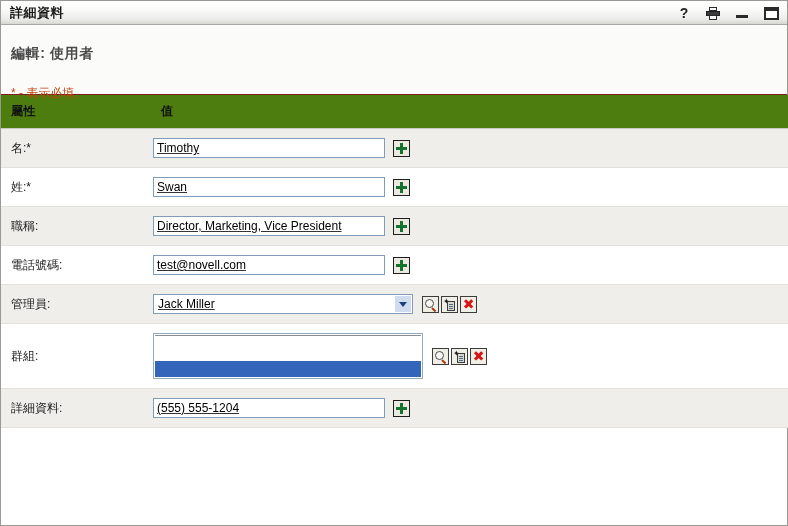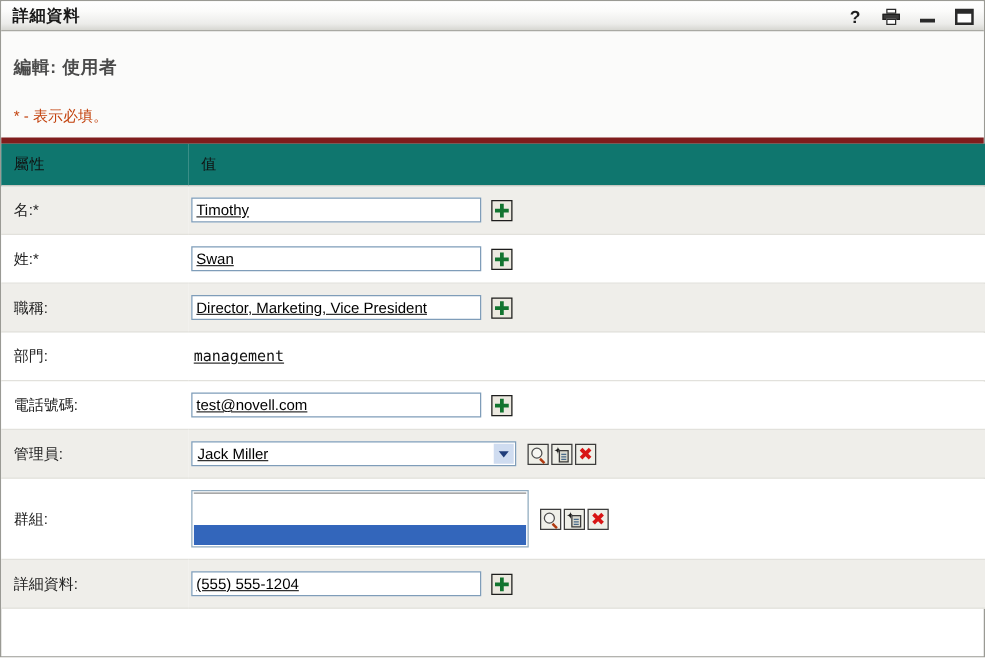--- a/index.html
+++ b/index.html
@@ -85,23 +85,23 @@
   
   .ico-max {
     width: 15px; height: 13px; border: 2px solid #2a2a2a;
     border-top-width: 4px; box-sizing: border-box; background: #ffffff;
   }
 
   
   .page-head {
     padding: 14px 0 0 10px;
     background: #fbfbfa;
-    height: 90px;
-    box-sizing: border-box;
-    border-bottom: 5px solid #7f1d1d;
+    height: 70px;
+    box-sizing: border-box;
+    border-bottom: 1px solid #7f1d1d;
   }
   .page-title {
     font-size: 14px;
     font-weight: bold;
     color: #4a4a4a;
     margin: 6px 0 0 0;
     letter-spacing: 0.6px;
   }
   .req-note {
     font-size: 12px;
@@ -114,24 +114,24 @@
     width: 100%;
     border-collapse: collapse;
     table-layout: fixed;
   }
   table.form-table col.c-attr { width: 150px; }
   table.form-table col.c-val  { width: 638px; }
 
   thead th {
     text-align: left;
     font-size: 12px;
-    font-weight: normal;
+    font-weight: bold;
     color: #111111;
     padding: 8px 0 8px 10px;
-    background: #0f766e;
+    background: #4d7c0f;
     border-bottom: 1px solid #c8c8c2;
     letter-spacing: 0.5px;
   }
 
   tbody td {
     padding: 0;
     vertical-align: middle;
     border-bottom: 1px solid #e2e1dc;
   }
   tr.shade td { background: #efeeea; }
@@ -374,28 +374,20 @@
       <tr class="shade">
         <td class="attr-cell">職稱:</td>
         <td class="val-cell">
           <div class="row-inner">
             <input class="txt" type="text" value="Director, Marketing, Vice President" style="">
             <div class="plus-btn"></div>
           </div>
         </td>
       </tr>
 
-      <tr class="plain">
-        <td class="attr-cell">部門:</td>
-        <td class="val-cell">
-          <div class="row-inner">
-            <span class="plaintext">management</span>
-          </div>
-        </td>
-      </tr>
 
 
       <tr class="plain">
         <td class="attr-cell">電話號碼:</td>
         <td class="val-cell">
           <div class="row-inner">
             <input class="txt" type="text" value="test@novell.com" style="">
             <div class="plus-btn"></div>
           </div>
         </td>

